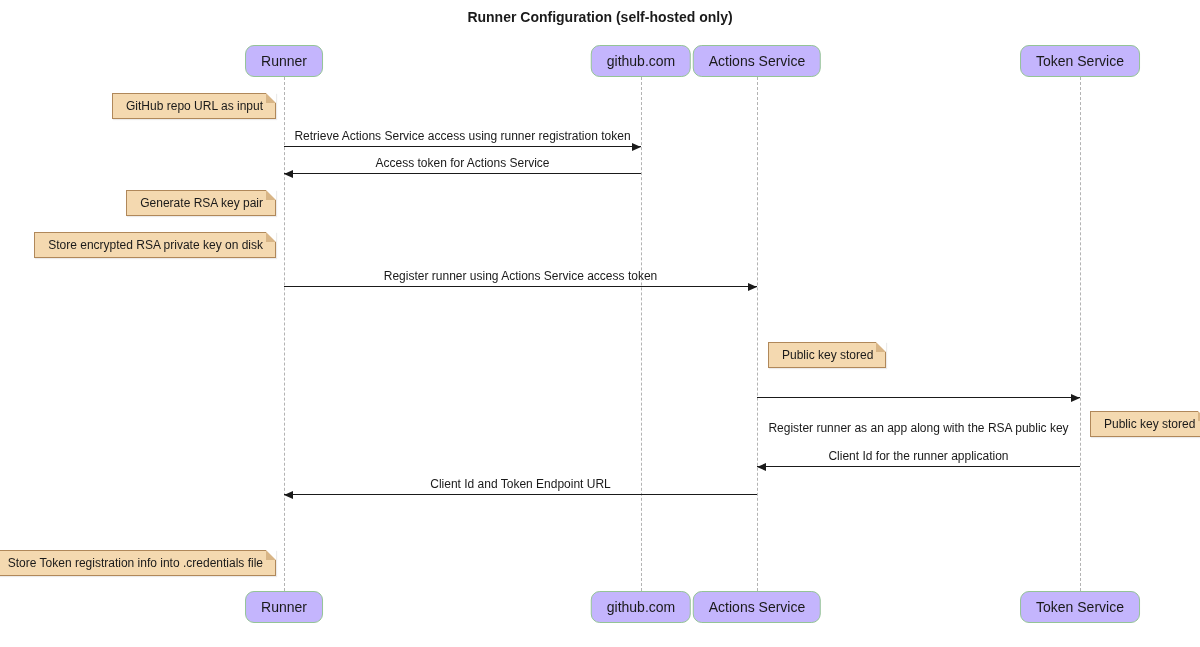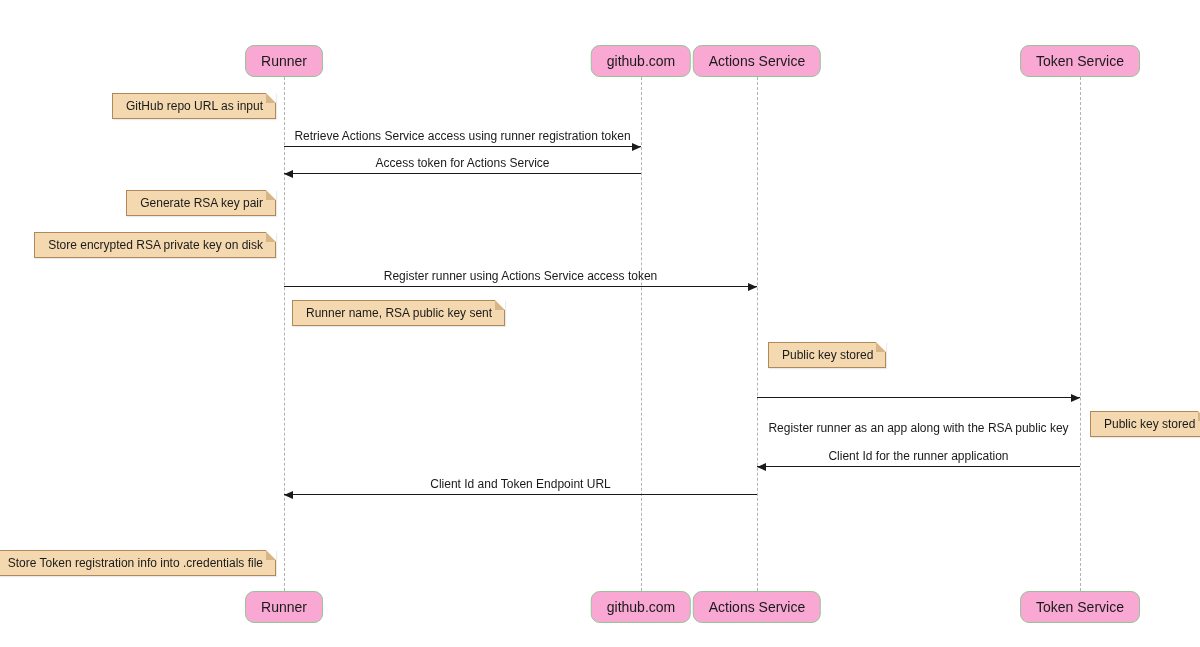--- a/index.html
+++ b/index.html
@@ -24,21 +24,21 @@
   .lifeline {
     position: absolute;
     top: 77px;
     height: 514px;
     width: 0;
     border-left: 1px dashed #b3b3b3;
   }
   .participant {
     position: absolute;
     transform: translateX(-50%);
-    background: #f9a8d4;
+    background: #c4b5fd;
     border: 1px solid #94c496;
     border-radius: 9px;
     padding: 7px 15px;
     font-size: 14px;
     white-space: nowrap;
     line-height: 16px;
   }
   .note {
     position: absolute;
     background: #f4d9b0;
@@ -87,40 +87,40 @@
     border-right: 9px solid #1a1a1a;
     border-top: 4px solid transparent;
     border-bottom: 4px solid transparent;
   }
 </style>
 </head>
 <body>
 
 <div class="canvas">
 
+  <div class="title">Runner Configuration (self-hosted only)</div>
 
   <div class="lifeline" style="left:284px;"></div>
   <div class="lifeline" style="left:641px;"></div>
   <div class="lifeline" style="left:757px;"></div>
   <div class="lifeline" style="left:1080px;"></div>
 
   <div class="participant" style="left:284px; top:45px;">Runner</div>
   <div class="participant" style="left:641px; top:45px;">github.com</div>
   <div class="participant" style="left:757px; top:45px;">Actions Service</div>
   <div class="participant" style="left:1080px; top:45px;">Token Service</div>
 
   <div class="participant" style="left:284px; top:591px;">Runner</div>
   <div class="participant" style="left:641px; top:591px;">github.com</div>
   <div class="participant" style="left:757px; top:591px;">Actions Service</div>
   <div class="participant" style="left:1080px; top:591px;">Token Service</div>
 
   <div class="note" style="right:924px; top:93px;">GitHub repo URL as input</div>
   <div class="note" style="right:924px; top:190px;">Generate RSA key pair</div>
   <div class="note" style="right:924px; top:232px;">Store encrypted RSA private key on disk</div>
-  <div class="note" style="left:292px; top:300px;">Runner name, RSA public key sent</div>
   <div class="note" style="left:768px; top:342px;">Public key stored</div>
   <div class="note" style="left:1090px; top:411px;">Public key stored</div>
   <div class="note" style="right:924px; top:550px;">Store Token registration info into .credentials file</div>
 
   <div class="msg-label" style="left:284px; width:357px; top:129px;">Retrieve Actions Service access using runner registration token</div>
   <div class="msg-line" style="left:284px; width:357px; top:146px;">
     <span class="arrow-right"></span>
   </div>
 
   <div class="msg-label" style="left:284px; width:357px; top:156px;">Access token for Actions Service</div>

